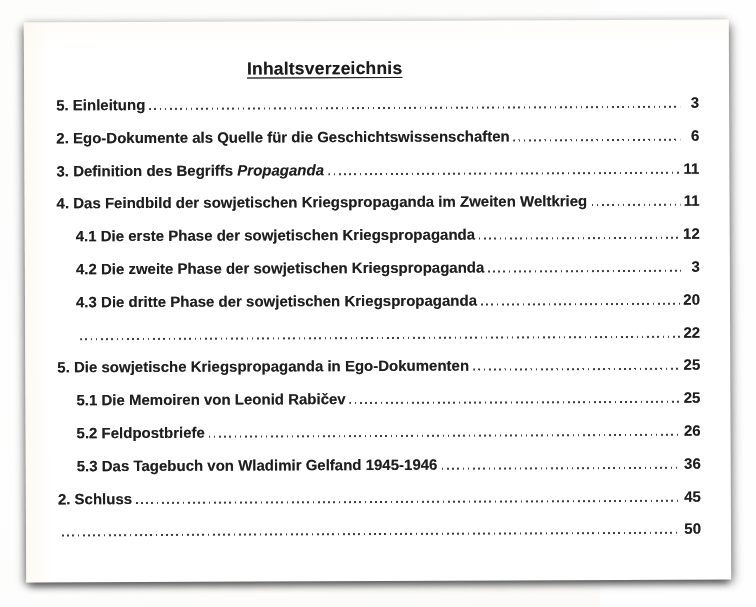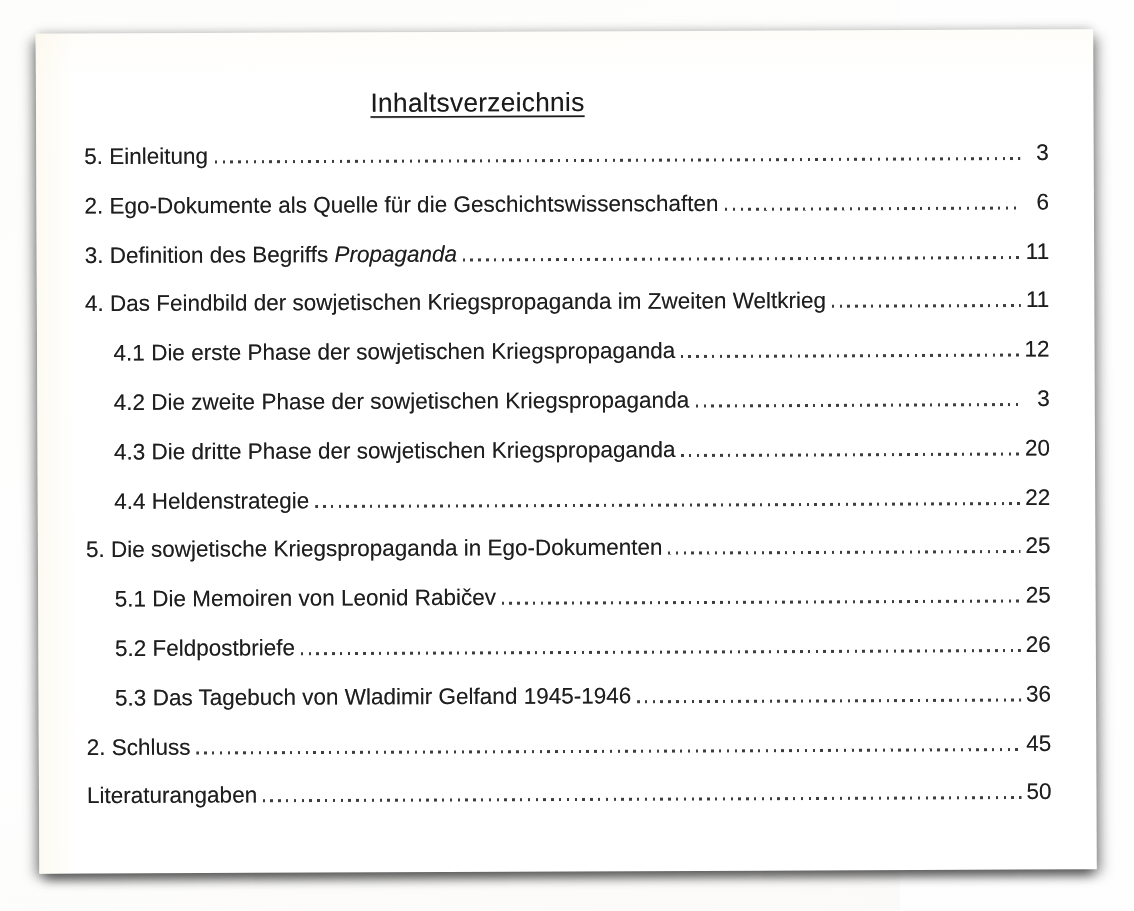--- a/index.html
+++ b/index.html
@@ -9,20 +9,21 @@
     height: 607px;
     background: #fefefe;
     font-family: "Liberation Sans", sans-serif;
     overflow: hidden;
   }
   .backdrop {
     position: relative;
     width: 600px;
     height: 607px;
     background: linear-gradient(160deg, #fdfdfc 0%, #fefefe 60%, #fbfaf8 100%);
+    font-weight: bold;
   }
   .page {
     position: absolute;
     left: 25px;
     top: 21px;
     width: 705px;
     height: 560px;
     box-sizing: border-box;
     padding: 36px 30px 0 32px;
     background:
@@ -113,21 +114,20 @@
           <span class="toc-label">4.2 Die zweite Phase der sowjetischen Kriegspropaganda</span>
           <span class="leader"></span>
           <span class="toc-page">3</span>
         </div>
         <div class="toc-row level2">
           <span class="toc-label">4.3 Die dritte Phase der sowjetischen Kriegspropaganda</span>
           <span class="leader"></span>
           <span class="toc-page">20</span>
         </div>
         <div class="toc-row level2">
-          <span class="toc-label">4.4 Heldenstrategie</span>
           <span class="leader"></span>
           <span class="toc-page">22</span>
         </div>
         <div class="toc-row">
           <span class="toc-label">5. Die sowjetische Kriegspropaganda in Ego-Dokumenten</span>
           <span class="leader"></span>
           <span class="toc-page">25</span>
         </div>
         <div class="toc-row level2">
           <span class="toc-label">5.1 Die Memoiren von Leonid Rabičev</span>
@@ -143,19 +143,18 @@
           <span class="toc-label">5.3 Das Tagebuch von Wladimir Gelfand 1945-1946</span>
           <span class="leader"></span>
           <span class="toc-page">36</span>
         </div>
         <div class="toc-row">
           <span class="toc-label">2. Schluss</span>
           <span class="leader"></span>
           <span class="toc-page">45</span>
         </div>
         <div class="toc-row">
-          <span class="toc-label">Literaturangaben</span>
           <span class="leader"></span>
           <span class="toc-page">50</span>
         </div>
       </div>
   </div>
 </div>
 
 </body></html>

